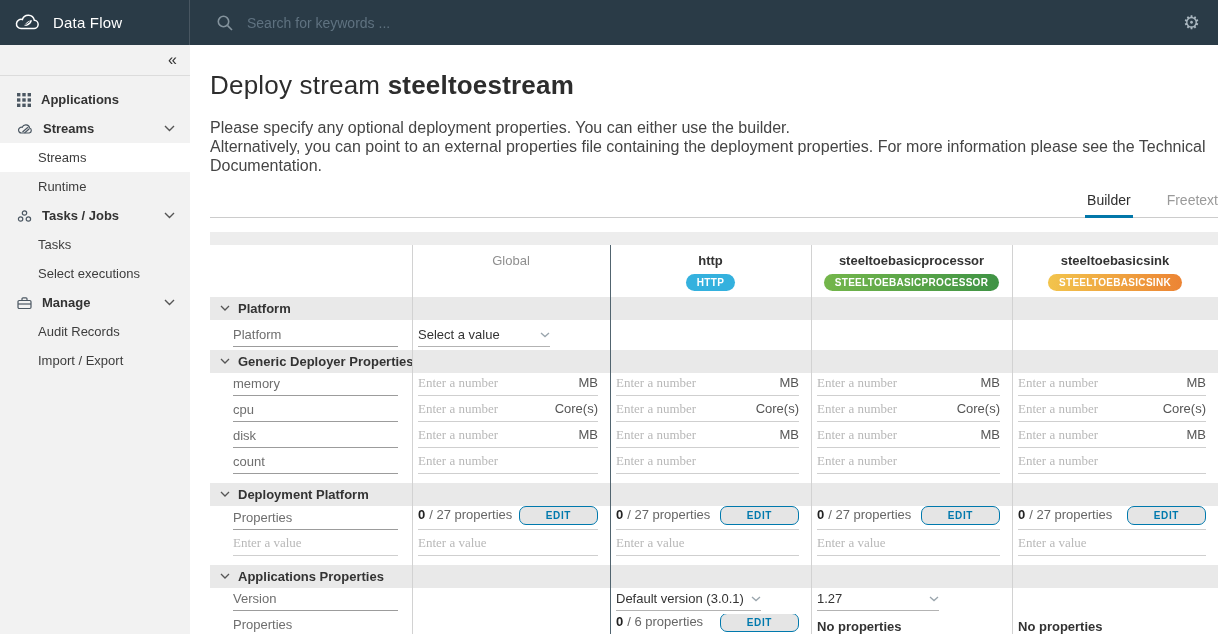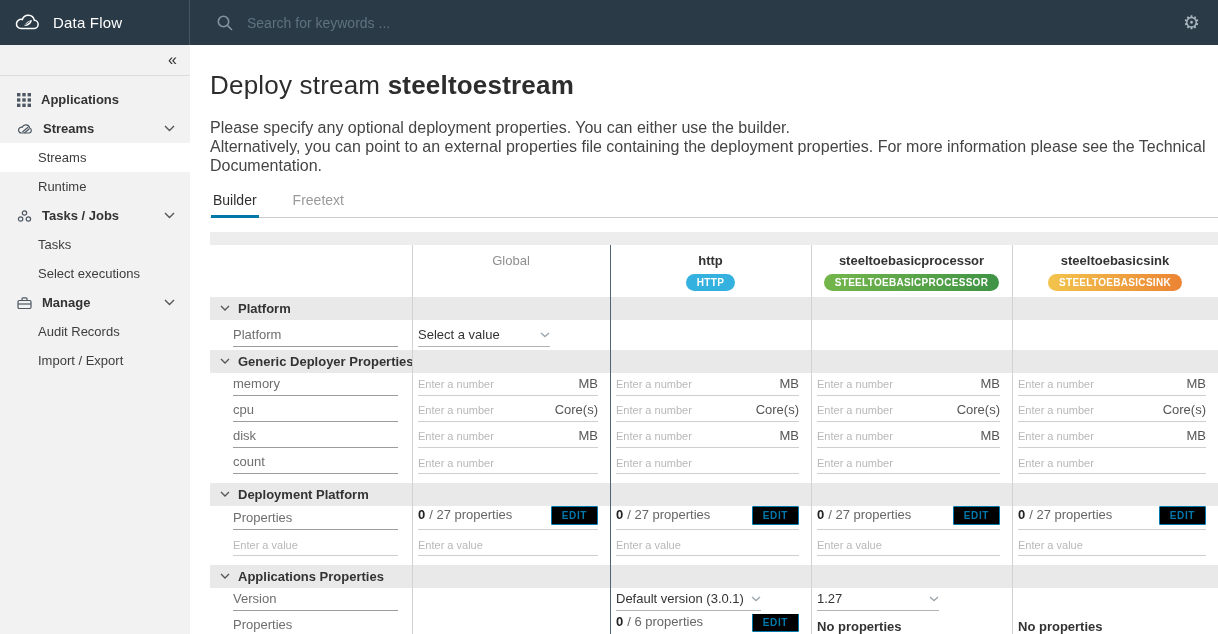--- a/index.html
+++ b/index.html
@@ -32,21 +32,21 @@
   .nitem.sub.active { background:#fff; }
   .icon { display:flex; align-items:center; color:#5b6770; }
   
   .main { margin-left:190px; }
   h1 { margin:25px 0 0 20px; font-size:26px; font-weight:300; color:#2d2d2d; letter-spacing:.2px; }
   h1 .stream-name { font-weight:600; }
   .desc { margin:0 0 0 20px; font-size:16px; color:#454545; line-height:19px; }
   .desc.first { margin-top:17px; }
   
   .tabs { margin:17px 0 0 20px; display:flex; gap:36px; border-bottom:1px solid #ccc;
-          padding:0 0 9px 3px; font-size:14px; }
+          padding:0 0 9px 3px; font-size:14px;justify-content:flex-end; }
   .tab { position:relative; cursor:pointer; color:#9a9a9a; }
   .tab.active { color:#2e2e2e; }
   .tab.active::after { content:""; position:absolute; left:-2px; right:-2px; bottom:-10px; height:3px;
                        background:#0277a9; }
   
   .builder { margin:14px 0 0 20px; width:1008px; position:relative; }
   .vl { position:absolute; top:13px; bottom:0; width:1px; background:#d2d2d2; z-index:3; }
   .vl.dark { background:#51646f; }
   .tstrip { height:13px; background:#ededed; }
   .row { display:grid; grid-template-columns:202px 198px 201px 201px 206px; height:26px; }
@@ -63,29 +63,29 @@
   .badge.sink { background:linear-gradient(90deg,#f2c44c,#ec8434); }
   .sband { height:23px; background:#e9e9e9; display:flex; align-items:center; gap:8px;
            padding-left:10px; font-weight:700; font-size:13px; color:#333; cursor:pointer; }
   .gap6 { height:6px; }
   .cell { display:flex; align-items:flex-end; padding:0 12px 0 6px; overflow:hidden; min-width:0; }
   .cell.lab { padding-left:23px; padding-right:14px; }
   .ul { width:100%; display:flex; justify-content:space-between; align-items:baseline; gap:6px;
         border-bottom:1px solid #cfcfcf; padding-bottom:4px; margin-bottom:3px; overflow:hidden; }
   .lab .ul { border-color:#9c9c9c; }
   .plabel { color:#6e6e6e; white-space:nowrap; overflow:hidden; }
-  input.fin { border:0; outline:0; background:transparent; font-size:11px; color:#333; width:100%;
-              padding:0; font-family:Liberation Sans, sans-serif; min-width:0; }
+  input.fin { border:0; outline:0; background:transparent; font-size:13px; color:#333; width:100%;
+              padding:0; font-family:Liberation Serif, serif; min-width:0; }
   input.fin::placeholder { color:#b8b8b8; }
   .sfx { color:#555; white-space:nowrap; }
   .pcount { font-weight:700; color:#222; }
   .prest { color:#666; margin-left:4px; white-space:nowrap; }
   .editbtn { font-family:"Liberation Sans", sans-serif; font-size:10px; font-weight:700;
-             letter-spacing:.6px; color:#0079ad; border:1px solid #0079ad; background:#000000;
-             border-radius:1px; padding:3px 10px; cursor:pointer; }
+             letter-spacing:.6px; color:#0079ad; border:1px solid #0079ad; background:#e5e5e5;
+             border-radius:7px; padding:3px 26px; cursor:pointer; }
   .select { display:flex; align-items:center; gap:7px; border-bottom:1px solid #b3b3b3;
             padding-bottom:4px; margin-bottom:3px; color:#333; cursor:pointer; white-space:nowrap; }
   .select.spread { justify-content:space-between; }
   .select.w132 { width:132px; }
   .select.w122 { width:122px; }
   .noprops { font-weight:700; color:#333; padding-bottom:6px; white-space:nowrap; }
   .val { color:#333; white-space:nowrap; overflow:hidden; }
 </style>
 </head>
 <body>

